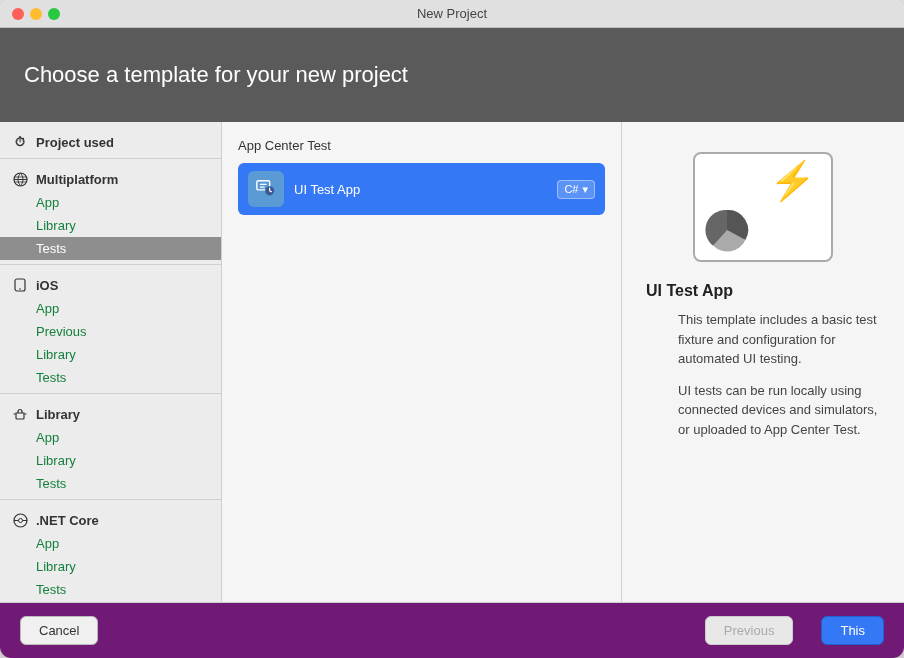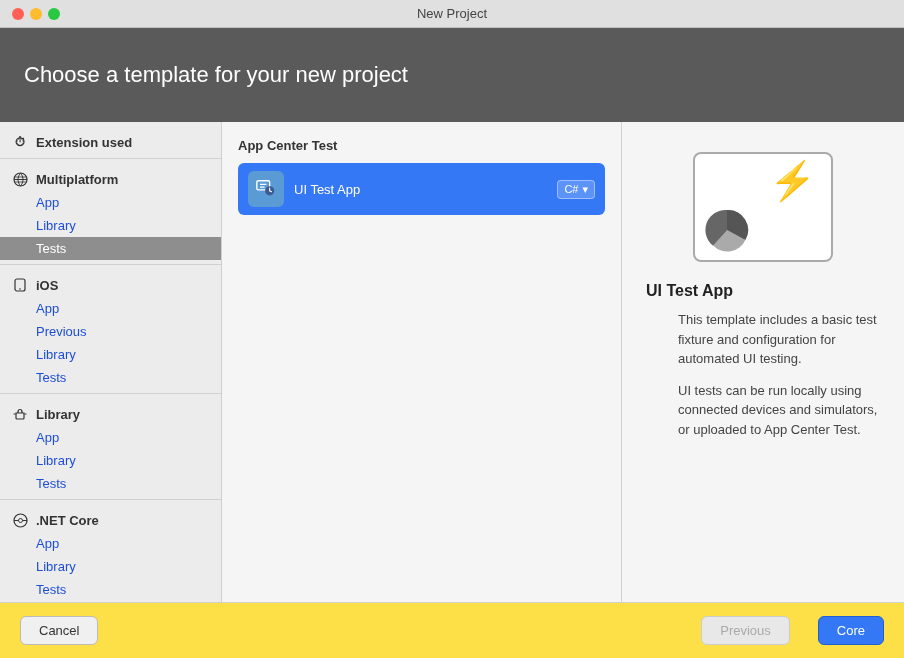--- a/index.html
+++ b/index.html
@@ -6,21 +6,21 @@
     body {
       font-family: -apple-system, BlinkMacSystemFont, "Segoe UI", sans-serif;
       background: #e8e8e8;
       width: 904px;
       height: 658px;
       overflow: hidden;
     }
     .window {
       width: 904px;
       height: 658px;
-      border-radius: 0;
+      border-radius: 11px;
       overflow: hidden;
       box-shadow: 0 10px 40px rgba(0,0,0,0.3);
       display: flex;
       flex-direction: column;
       background: #f5f5f5;
     }
     .titlebar {
       height: 28px;
       background: #e0e0e0;
       display: flex;
@@ -86,21 +86,21 @@
       width: 16px;
       height: 16px;
       display: flex;
       align-items: center;
       justify-content: center;
       font-size: 13px;
     }
     .sidebar-item {
       padding: 4px 16px 4px 36px;
       font-size: 13px;
-      color: #1d4ed8;
+      color: #15803d;
       cursor: pointer;
     }
     .sidebar-item.active {
       background: #8e8e8e;
       color: #fff;
       border-radius: 0;
     }
     .divider {
       height: 1px;
       background: #d0d0d0;
@@ -120,21 +120,21 @@
     }
     .template-list-area {
       width: 400px;
       flex-shrink: 0;
       padding: 16px;
       border-right: 1px solid #d0d0d0;
       overflow-y: auto;
     }
     .template-section-title {
       font-size: 13px;
-      font-weight: 700;
+      font-weight: 400;
       color: #333;
       margin-bottom: 10px;
     }
     .template-item {
       display: flex;
       align-items: center;
       padding: 8px 10px;
       border-radius: 6px;
       cursor: pointer;
       gap: 10px;
@@ -202,21 +202,21 @@
       margin-bottom: 10px;
     }
     .detail-desc {
       font-size: 13px;
       color: #444;
       line-height: 1.5;
       margin-left: 32px;
     }
     .footer {
       height: 56px;
-      background: #fde047;
+      background: #701a75;
       border-top: 1px solid #d0d0d0;
       display: flex;
       align-items: center;
       justify-content: space-between;
       padding: 0 20px;
       flex-shrink: 0;
     }
     .footer-right {
       display: flex;
       gap: 28px;
@@ -264,21 +264,21 @@
   <div class="header-banner">
     <h1>Choose a template for your new project</h1>
   </div>
 
   <div class="main-content">
 
     <div class="sidebar">
 
       <div class="sidebar-section-header">
         <span class="icon">⏱</span>
-        <span>Extension used</span>
+        <span>Project used</span>
       </div>
       <div class="divider"></div>
 
       <div class="sidebar-section-header">
         <span class="icon">
           <svg width="15" height="15" viewBox="0 0 15 15" fill="none">
             <circle cx="7.5" cy="7.5" r="6.5" stroke="#333" stroke-width="1.2"></circle>
             <path d="M7.5 1C7.5 1 5 4 5 7.5S7.5 14 7.5 14" stroke="#333" stroke-width="1"></path>
             <path d="M7.5 1C7.5 1 10 4 10 7.5S7.5 14 7.5 14" stroke="#333" stroke-width="1"></path>
             <path d="M1 7.5h13" stroke="#333" stroke-width="1"></path>
@@ -394,16 +394,16 @@
         </div>
 
       </div>
     </div>
   </div>
 
   <div class="footer">
     <button class="btn">Cancel</button>
     <div class="footer-right">
       <button class="btn disabled">Previous</button>
-      <button class="btn primary">Core</button>
+      <button class="btn primary">This</button>
     </div>
   </div>
 </div>
 
 </body></html>

